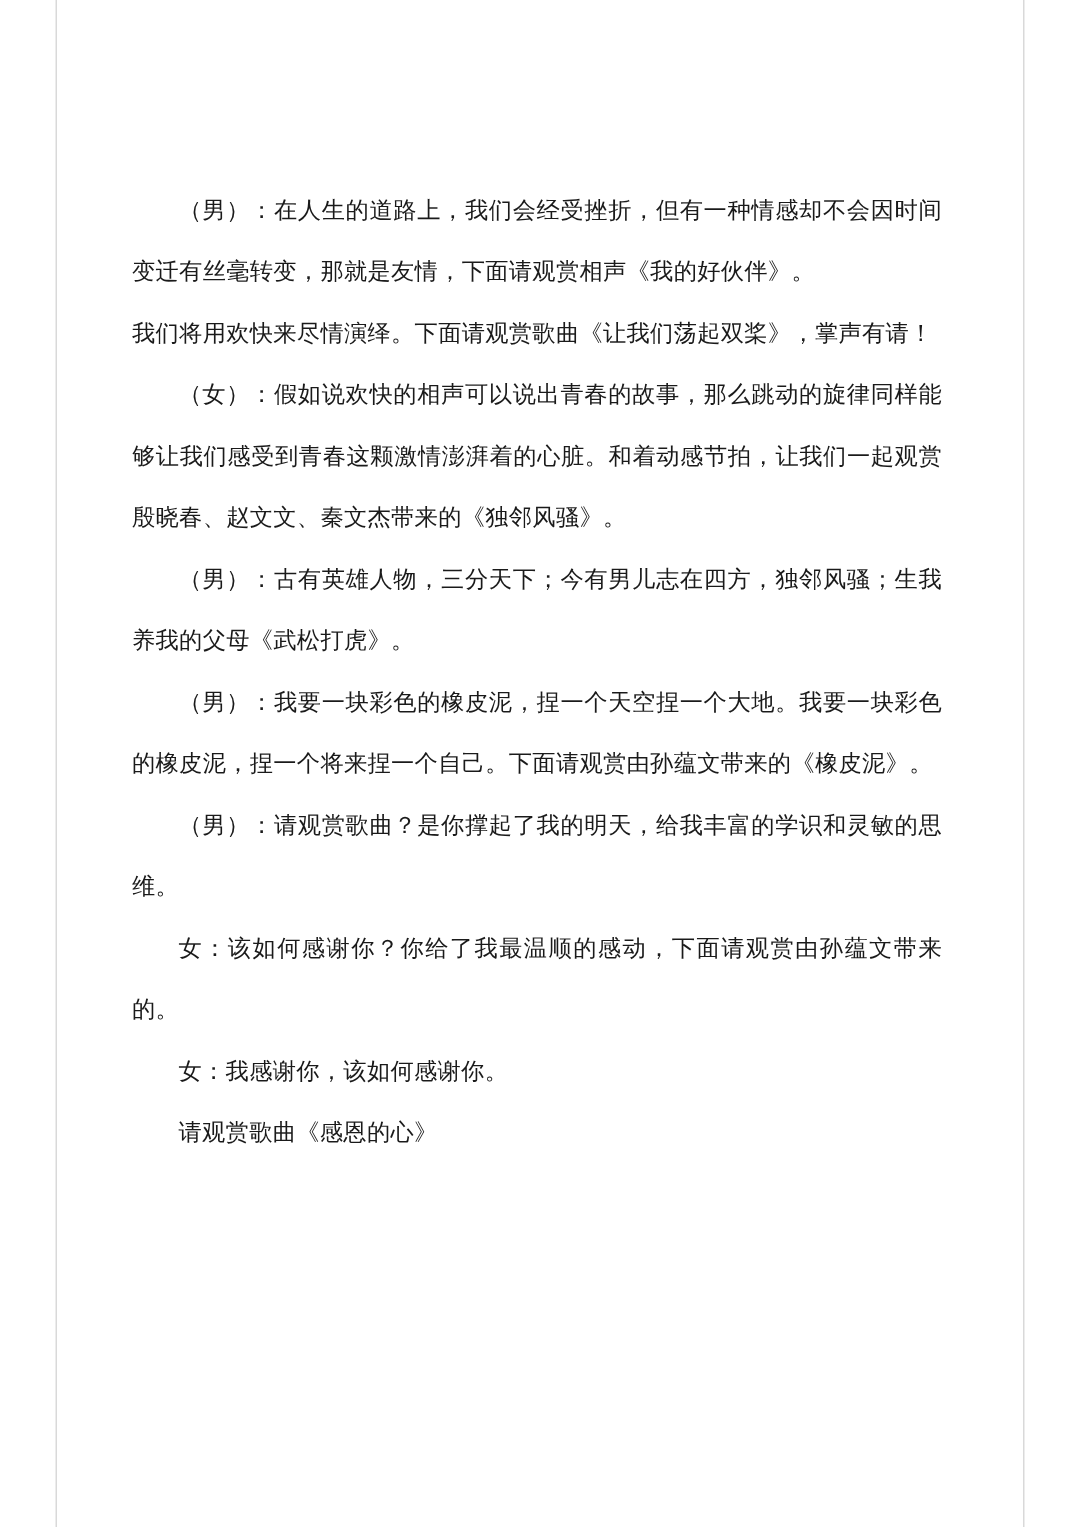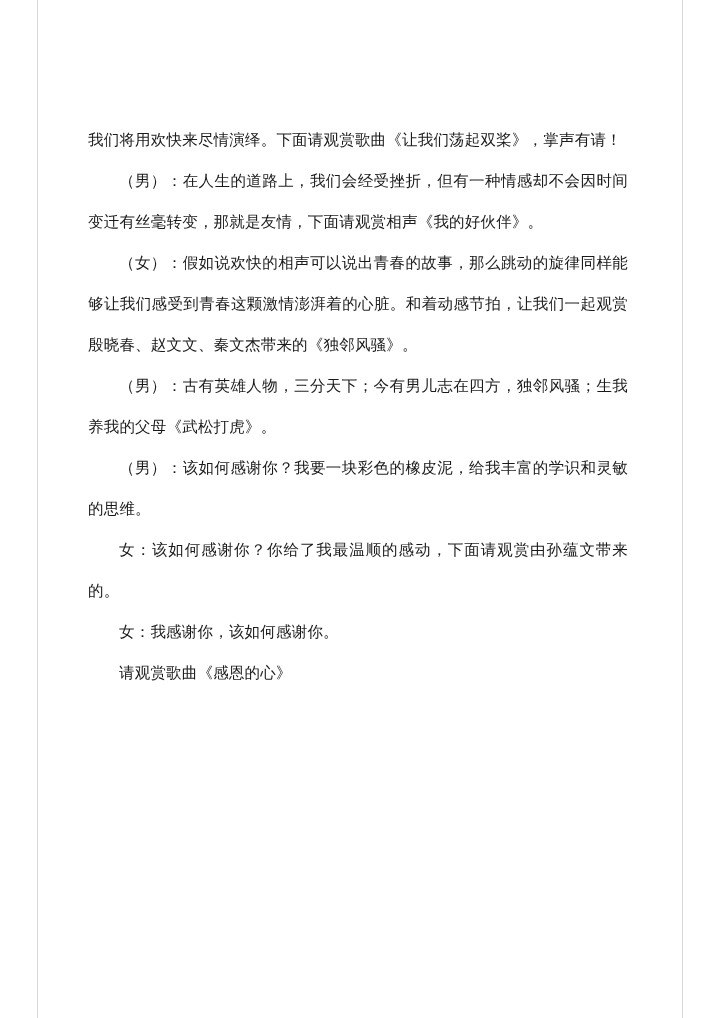--- a/index.html
+++ b/index.html
@@ -64,22 +64,23 @@
   }
 </style>
 </head>
 <body>
 
 <div class="page">
   <div class="page-border-left"></div>
   <div class="page-border-right"></div>
 
   <div class="content">
+    <p class="para indent">（男）：在人生的道路上，我们会经受挫折，但有一种情感却不会因时间变迁有丝毫转变，那就是友情，下面请观赏相声《我的好伙伴》。</p>
     <p class="para noindent">我们将用欢快来尽情演绎。下面请观赏歌曲《让我们荡起双桨》，掌声有请！</p>
-    <p class="para indent">（男）：在人生的道路上，我们会经受挫折，但有一种情感却不会因时间变迁有丝毫转变，那就是友情，下面请观赏相声《我的好伙伴》。</p>
     <p class="para indent">（女）：假如说欢快的相声可以说出青春的故事，那么跳动的旋律同样能够让我们感受到青春这颗激情澎湃着的心脏。和着动感节拍，让我们一起观赏殷晓春、赵文文、秦文杰带来的《独邻风骚》。</p>
     <p class="para indent">（男）：古有英雄人物，三分天下；今有男儿志在四方，独邻风骚；生我养我的父母《武松打虎》。</p>
-    <p class="para indent">（男）：该如何感谢你？我要一块彩色的橡皮泥，给我丰富的学识和灵敏的思维。</p>
+    <p class="para indent">（男）：我要一块彩色的橡皮泥，捏一个天空捏一个大地。我要一块彩色的橡皮泥，捏一个将来捏一个自己。下面请观赏由孙蕴文带来的《橡皮泥》。</p>
+    <p class="para indent">（男）：请观赏歌曲？是你撑起了我的明天，给我丰富的学识和灵敏的思维。</p>
     <p class="para indent">女：该如何感谢你？你给了我最温顺的感动，下面请观赏由孙蕴文带来的。</p>
     <p class="para indent">女：我感谢你，该如何感谢你。</p>
     <p class="para indent">请观赏歌曲《感恩的心》</p>
   </div>
 </div>
 
 </body></html>

